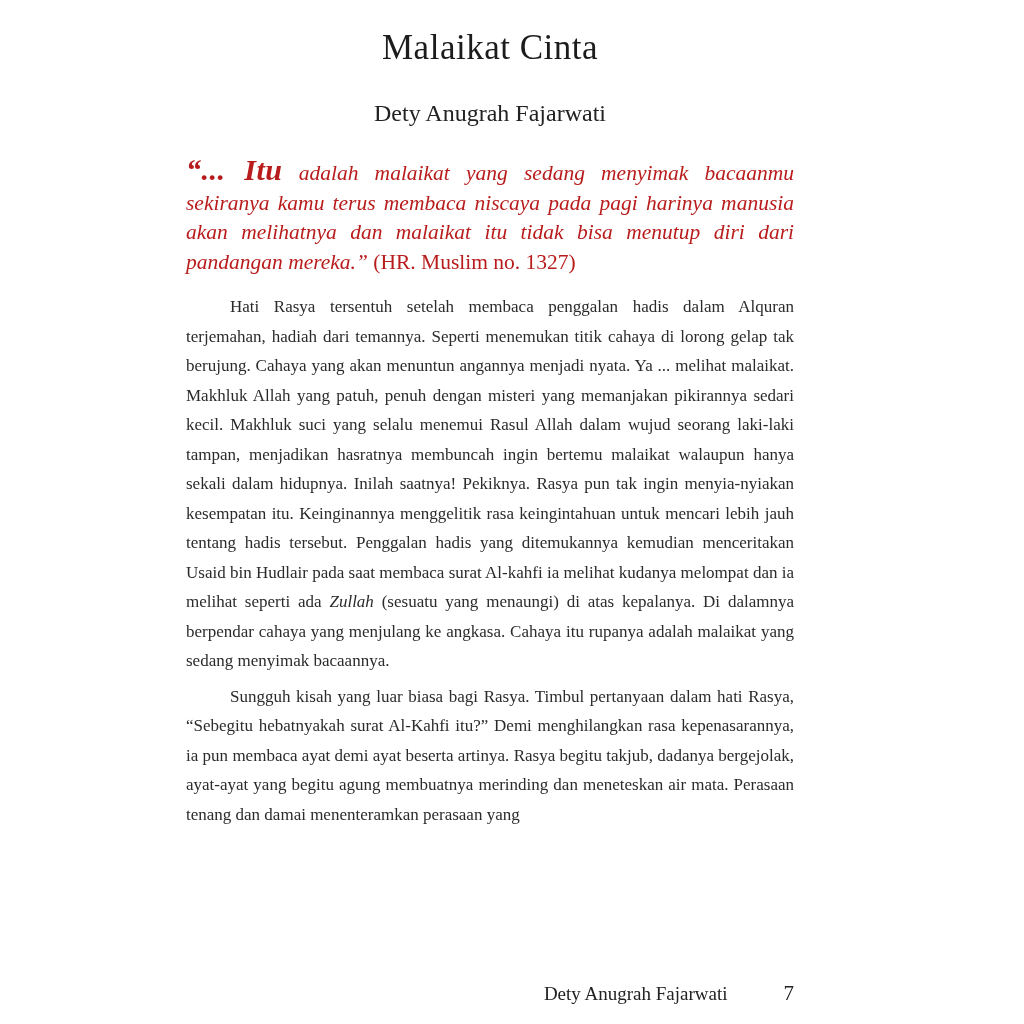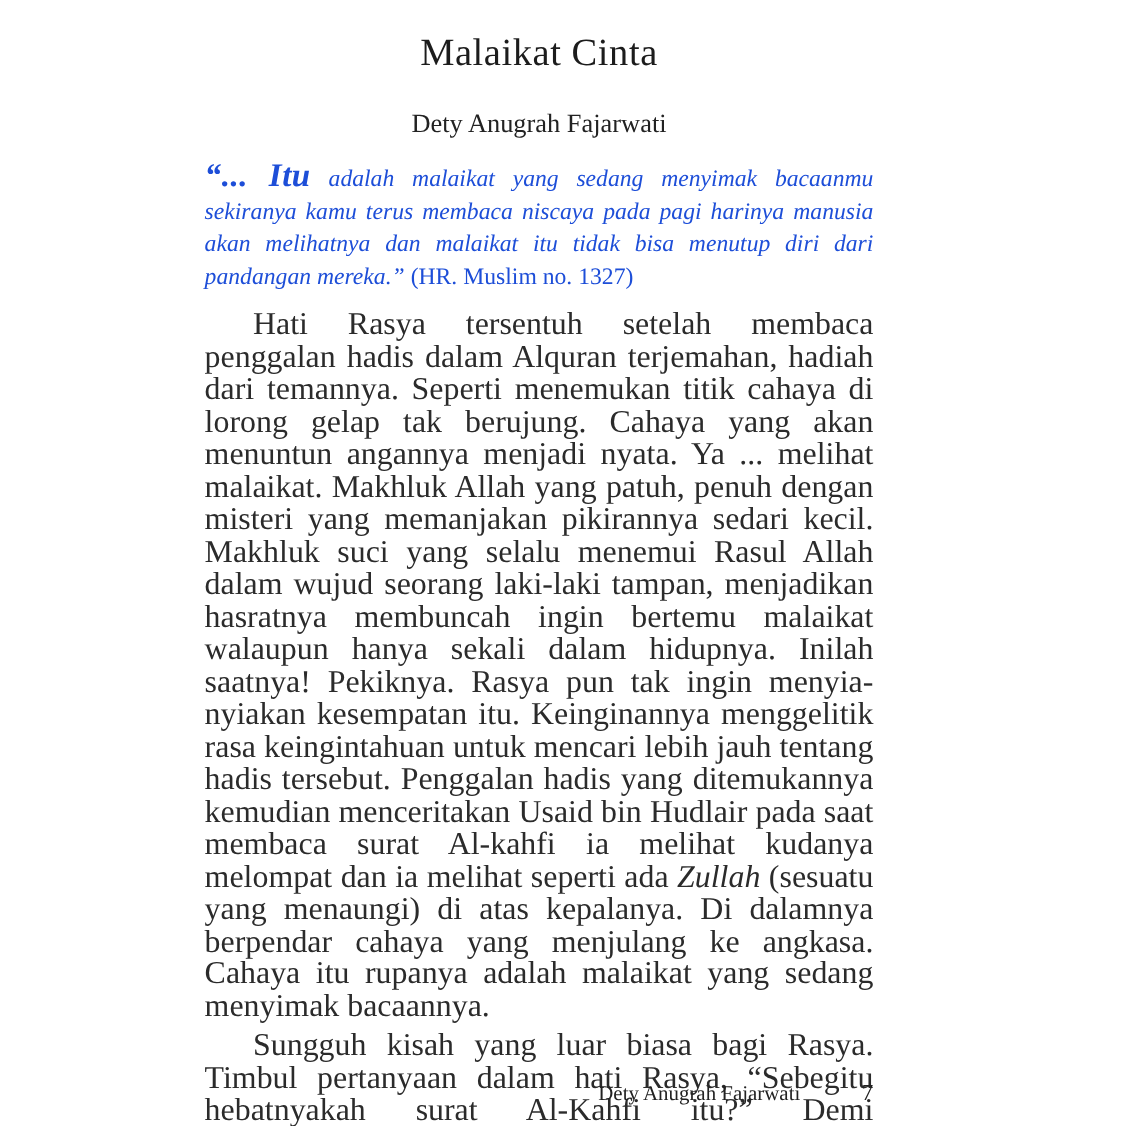--- a/index.html
+++ b/index.html
@@ -31,39 +31,39 @@
     letter-spacing: 0.5px;
   }
   .author {
     margin-top: 30px;
     font-size: 24px;
     line-height: 28px;
     text-align: center;
     color: #222222;
   }
   .quote {
-    margin: 18px 0 0 0;
+    margin: 28px 0 0 0;
     font-size: 21.5px;
     line-height: 29.5px;
     font-style: italic;
     text-align: justify;
-    color: #1d4ed8;
+    color: #b91c1c;
   }
   .quote-lead {
     font-size: 30px;
     font-weight: bold;
     font-style: italic;
     letter-spacing: 0.5px;
   }
   .quote-citation {
     font-style: normal;
   }
   .body-para {
     margin: 0;
-    font-size: 29px;
+    font-size: 17px;
     line-height: 29.5px;
     text-align: justify;
     color: #2b2b2b;
   }
   .body-para.first {
     margin-top: 15px;
   }
   .body-para.indent {
     text-indent: 44px;
   }

